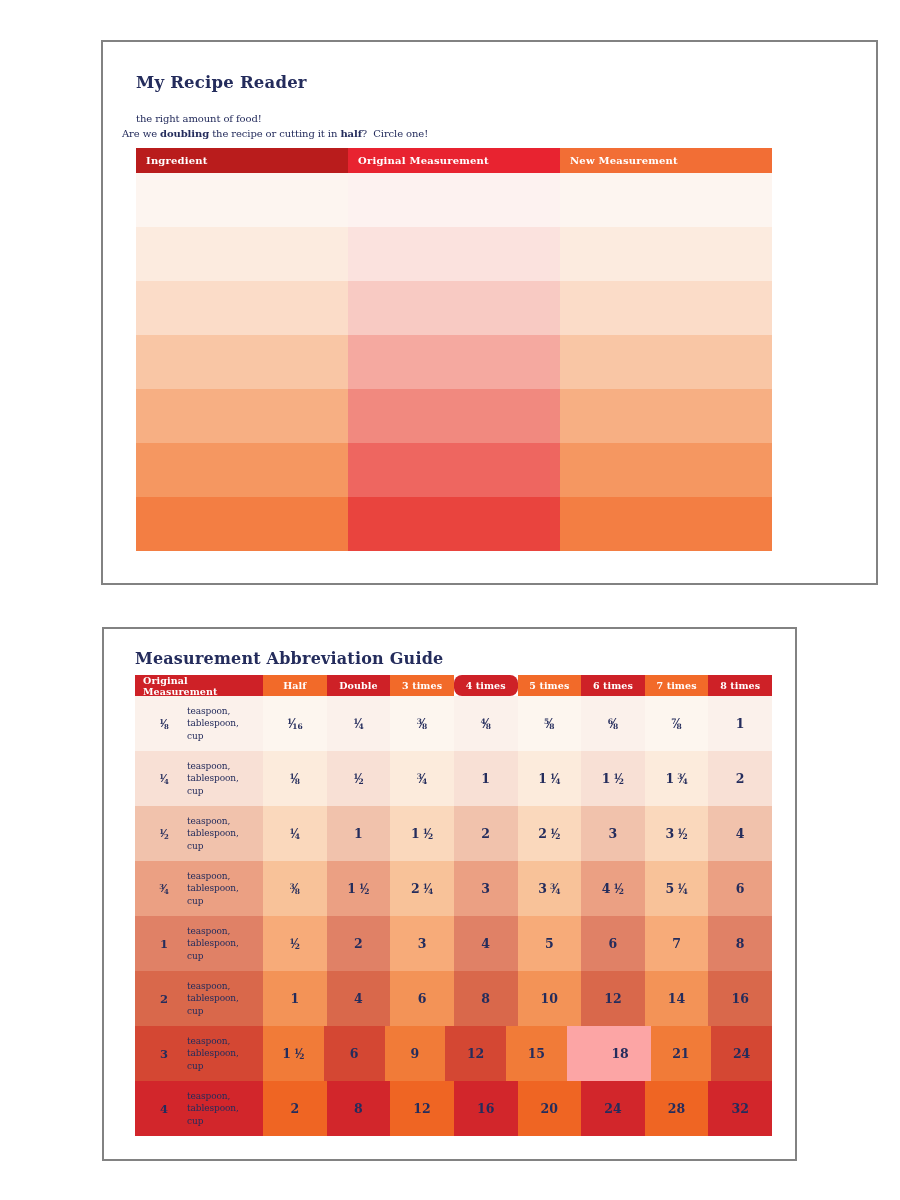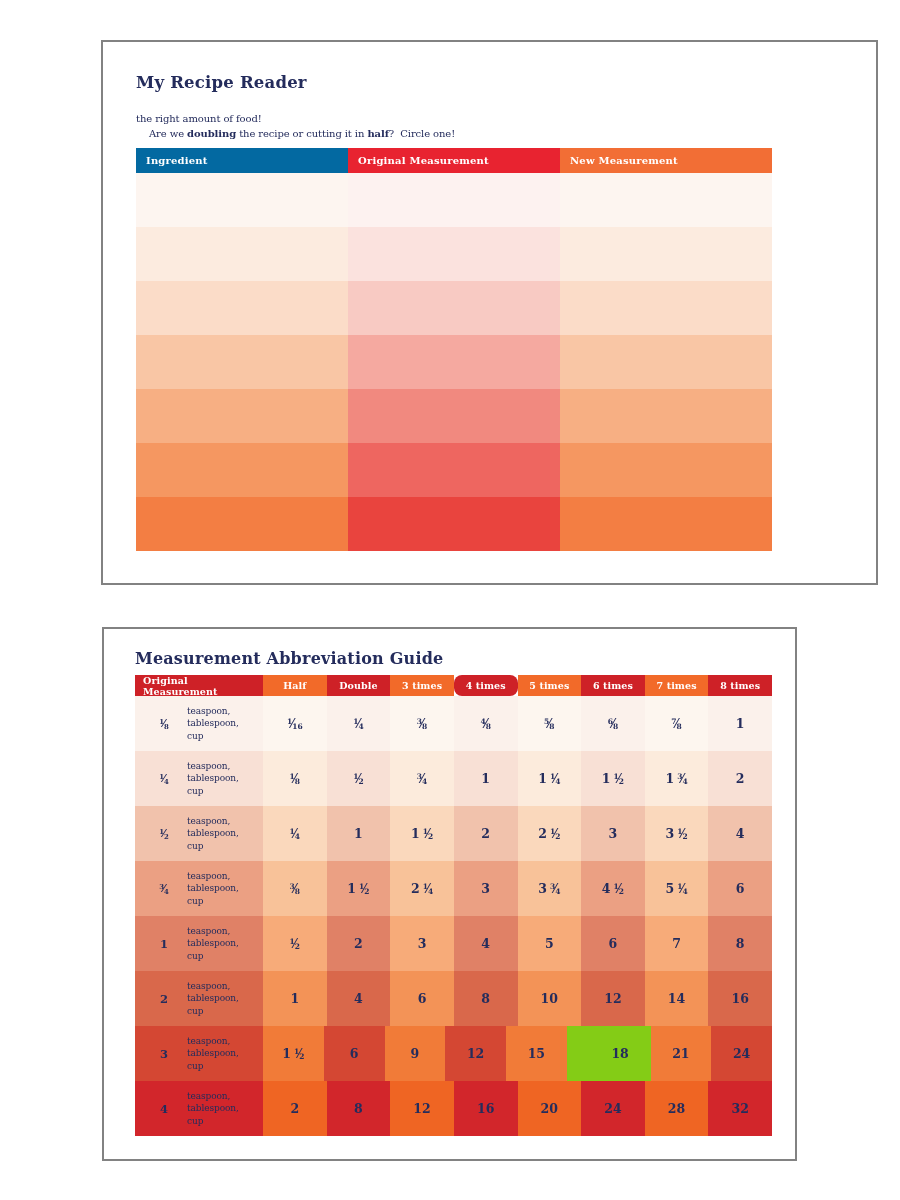--- a/index.html
+++ b/index.html
@@ -16,21 +16,21 @@
 
   .card h1, .card h2 { margin:0; position:absolute; font-weight:bold; color:#242C5C; }
   .card-top h1 { left:33px; top:31px; font-size:16.5px; letter-spacing:0.2px; }
   .card-bottom h2 { left:31px; top:20px; font-size:16px; letter-spacing:0.2px;text-align:right; }
 
   .intro {
     position:absolute; left:33px; top:57px; margin:0;
     font-size:10px; line-height:13px; letter-spacing:-0.1px;
   }
   .question {
-    position:absolute; left:46px; top:85px; margin:0;
+    position:absolute; left:19px; top:85px; margin:0;
     font-size:10px; line-height:13px; letter-spacing:-0.1px; white-space:pre-wrap;
   }
   .question .b { font-weight:bold; }
 
   
   .recipe-table { position:absolute; left:33px; top:106px; width:636px; }
   .rt-row { display:flex; width:100%; }
   .rt-h {
     flex:1; height:25px; display:flex; align-items:center;
     color:#ffffff; font-weight:bold; font-size:10px; letter-spacing:0.2px;
@@ -76,21 +76,21 @@
 
   <section class="card card-top">
     <h1>My Recipe Reader</h1>
     <p class="intro">
       <br>
       <span>the right amount of food!</span>
     </p>
     <p class="question"><span>Are we </span><span class="b">doubling</span><span> the recipe or cutting it in </span><span class="b">half</span><span>?  Circle one!</span></p>
     <div class="recipe-table" id="recipe-table">
         <div class="rt-row">
-          <div class="rt-h" style="background: #0369a1;">Ingredient</div>
+          <div class="rt-h" style="background: #b91c1c;">Ingredient</div>
           <div class="rt-h" style="background: rgb(232, 35, 48);">Original Measurement</div>
           <div class="rt-h" style="background: rgb(242, 110, 53);">New Measurement</div>
         </div>
         <div class="rt-row">
           <div class="rt-cell" style="background: rgb(253, 245, 240);"></div>
           <div class="rt-cell" style="background: rgb(253, 242, 240);"></div>
           <div class="rt-cell" style="background: rgb(253, 245, 240);"></div>
         </div>
         <div class="rt-row">
           <div class="rt-cell" style="background: rgb(252, 235, 223);"></div>
@@ -344,21 +344,21 @@
           </div>
           <div class="gt-cell val" style="background: rgb(241, 123, 56);">
             <span class="whole">9</span>
           </div>
           <div class="gt-cell val" style="background: rgb(212, 71, 51);">
             <span class="whole">12</span>
           </div>
           <div class="gt-cell val" style="background: rgb(241, 123, 56);">
             <span class="whole">15</span>
           </div>
-          <div class="gt-cell val" style="background: #84cc16; padding-left: 23px;">
+          <div class="gt-cell val" style="background: #fca5a5; padding-left: 23px;">
             <span class="whole">18</span>
           </div>
           <div class="gt-cell val" style="background: rgb(241, 123, 56);">
             <span class="whole">21</span>
           </div>
           <div class="gt-cell val" style="background: rgb(212, 71, 51);">
             <span class="whole">24</span>
           </div>
         </div>
         <div class="gt-row">

